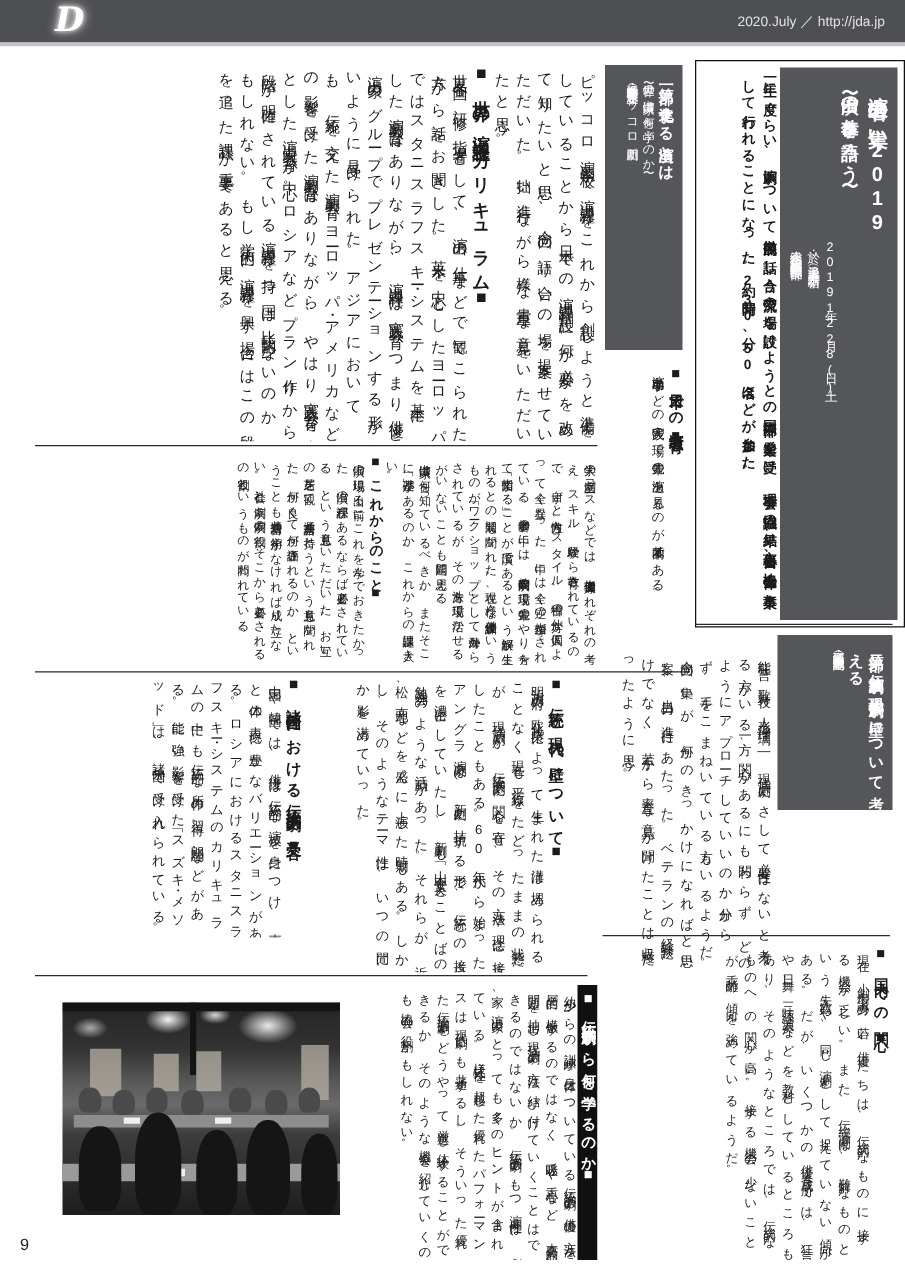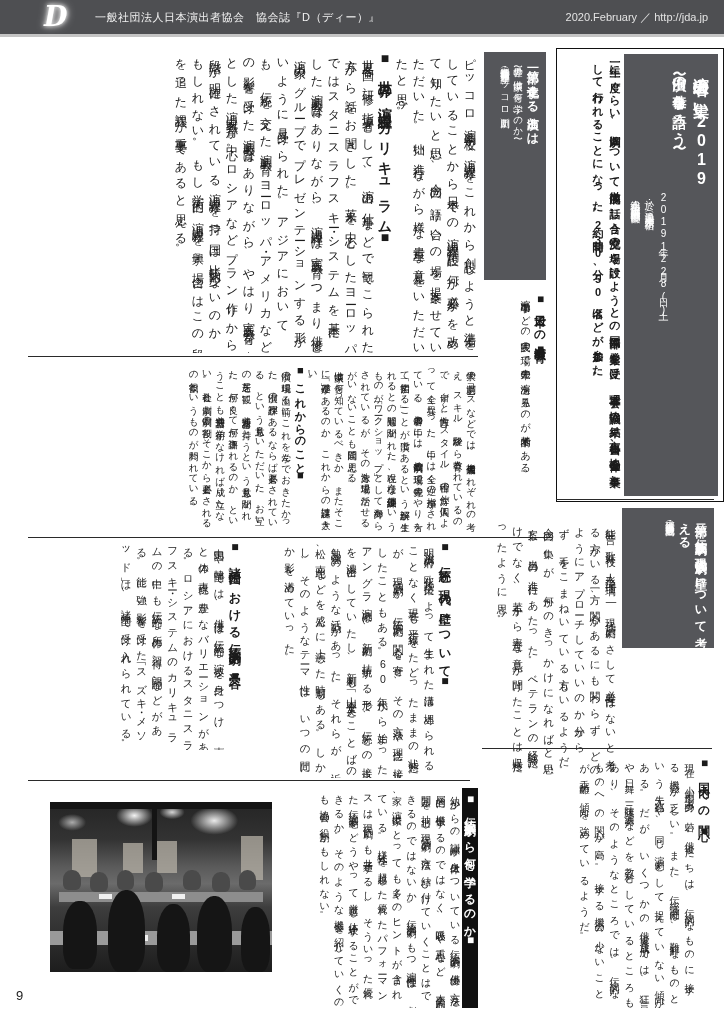--- a/index.html
+++ b/index.html
@@ -78,22 +78,21 @@
   .pnum{position:absolute;left:16px;top:988px;font-size:13px;color:#222;}
 </style>
 </head>
 <body>
 
 <div id="page">
 
   <div class="hbar"></div>
   <div class="hbar-rule"></div>
   <div class="hlogo">D</div>
-  <div class="horg">一般社団法人日本演出者協会　協会誌『D（ディー）』</div>
-  <div class="hissue">2020.February ／ http://jda.jp</div>
+  <div class="hissue">2020.July ／ http://jda.jp</div>
 
   <div class="titlebox">
     <div class="titlepanel">
       <div class="t1">演出者の集い2019</div>
       <div class="t2">〜演出の仕事を語ろう〜</div>
       <div class="titlemeta">
         <div>2019年12月28日(土)</div>
         <div>於：浪曼房（東京・新宿）</div>
         <div>総合司会・佐川大輔（国際部部長）</div>
       </div>

